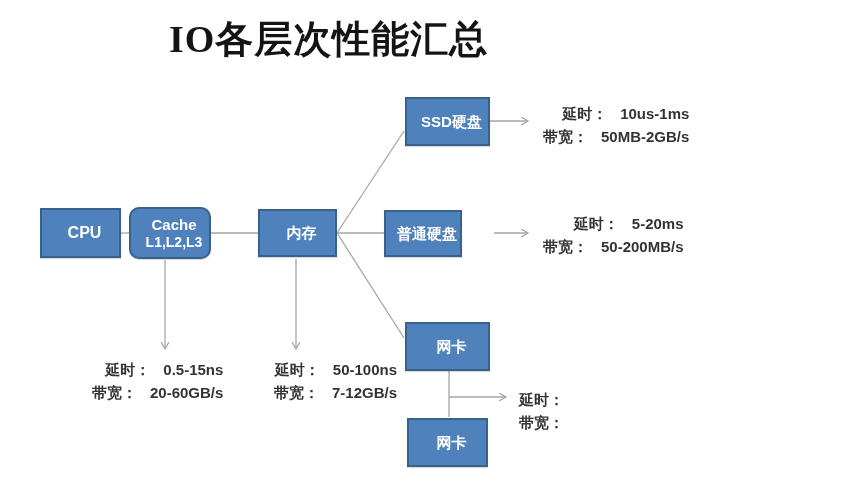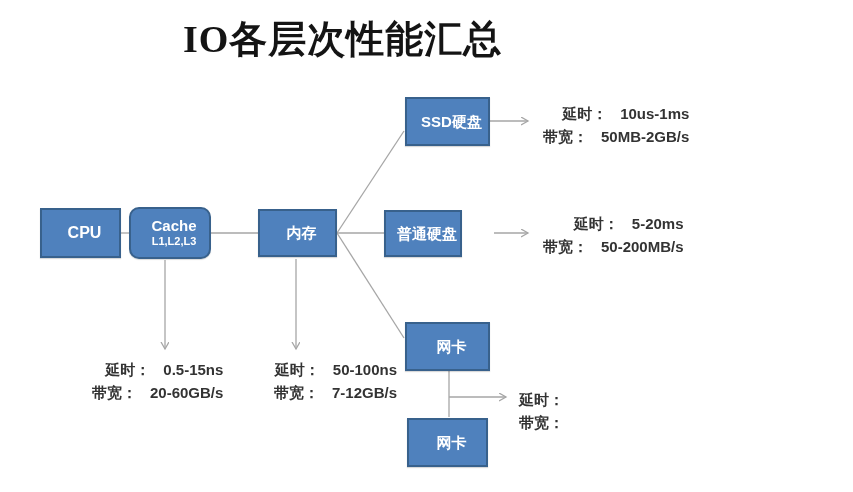--- a/index.html
+++ b/index.html
@@ -5,21 +5,21 @@
   html, body { margin: 0; padding: 0; background: #ffffff; }
   .stage {
     position: relative;
     width: 853px; height: 492px;
     background: #ffffff;
     font-family: "Liberation Sans", "DejaVu Sans", sans-serif;
     overflow: hidden;
   }
   .title {
     position: absolute;
-    left: 183px; top: 14px;
+    left: 169px; top: 14px;
     font-family: "Liberation Serif", "DejaVu Serif", serif;
     font-size: 38px;
     font-weight: 700;
     color: #141414;
     letter-spacing: 1px;
     white-space: nowrap;
   }
   svg.connectors { position: absolute; left: 0; top: 0; }
   .node {
     position: absolute;
@@ -31,21 +31,21 @@
     display: flex;
     flex-direction: column;
     align-items: center;
     justify-content: center;
     text-align: center;
     font-size: 15px;
     line-height: 1.2;
     box-shadow: 0 1px 1px rgba(0,0,0,0.15);
     padding-left: 8px;
   }
-  .node .sub { font-size: 11px; font-weight: 700; }
+  .node .sub { font-size: 14px; font-weight: 700; }
   .annotation {
     position: absolute;
     color: #333333;
     font-size: 15px;
     font-weight: 700;
     line-height: 23px;
     white-space: nowrap;
   }
   .annotation .row { display: flex; justify-content: flex-end; }
   .annotation .lab { display: inline-block; min-width: 52px; }

